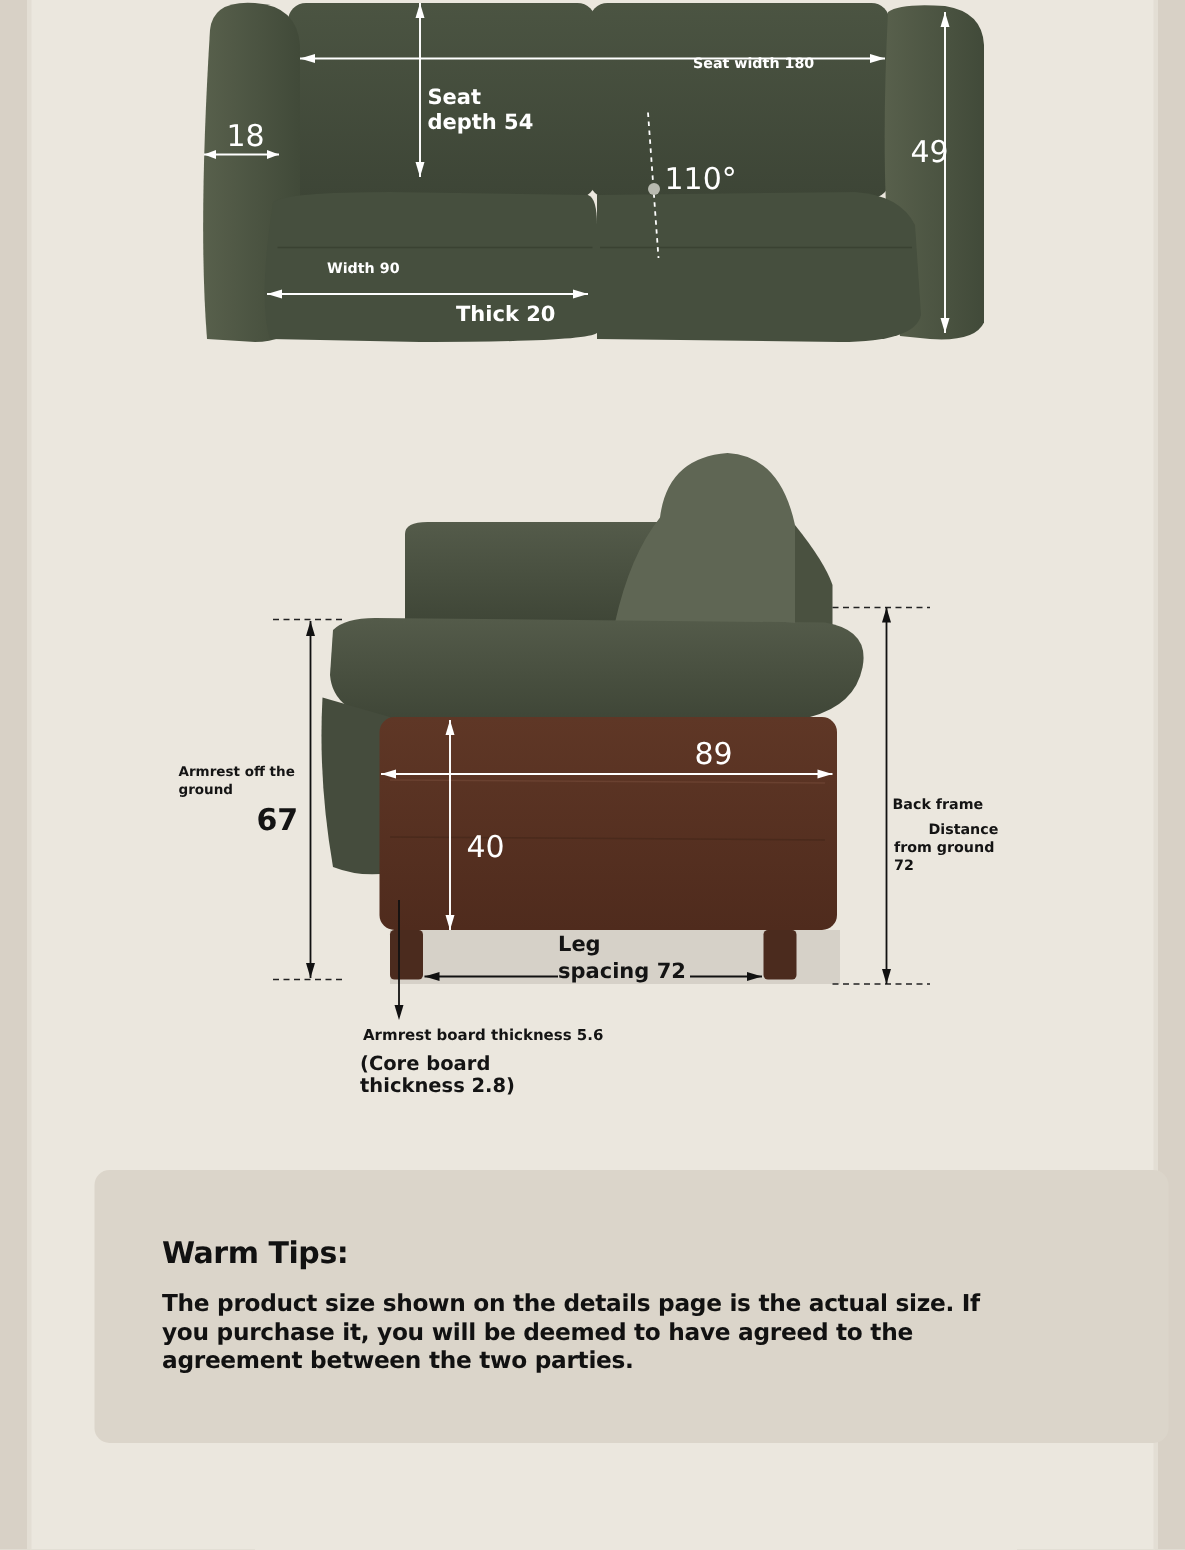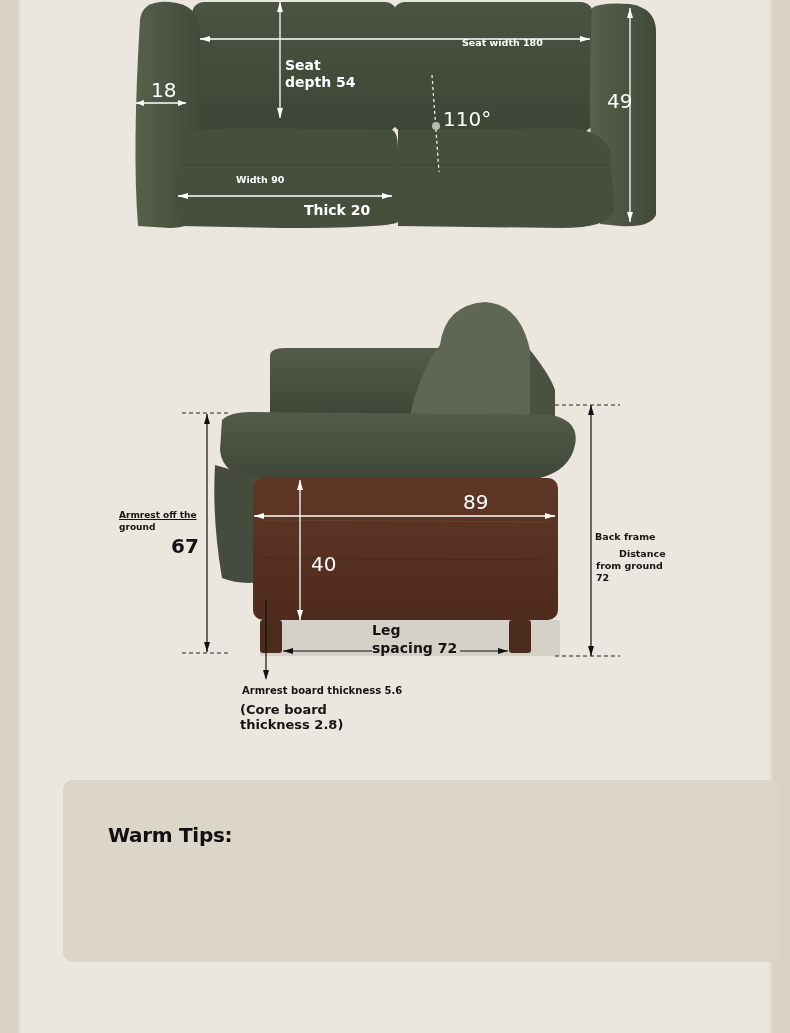--- a/index.html
+++ b/index.html
@@ -67,21 +67,21 @@
     <line x1="48" y1="196" x2="262" y2="196" stroke="#fff" stroke-width="1.3"></line>
     <polygon points="48,196 58,193 58,199" fill="#fff"></polygon>
     <polygon points="262,196 252,193 252,199" fill="#fff"></polygon>
   </svg>
   <span class="wlbl" style="left:332px;top:37px;font-size:9.5px;font-weight:bold;">Seat width 180</span>
   <span class="wlbl" style="left:155px;top:57px;font-size:14px;font-weight:bold;">Seat</span>
   <span class="wlbl" style="left:155px;top:74px;font-size:14px;font-weight:bold;">depth 54</span>
   <span class="wlbl" style="left:21px;top:78px;font-size:20px;">18</span>
   <span class="wlbl" style="left:477px;top:89px;font-size:20px;">49</span>
   <span class="wlbl" style="left:313px;top:107px;font-size:20px;">110°</span>
-  <span class="wlbl" style="left:106px;top:174px;font-size:9.5px;font-weight:bold;">Width 90</span>
+  <span class="wlbl" style="left:88px;top:174px;font-size:9.5px;font-weight:bold;">Width 90</span>
   <span class="wlbl" style="left:174px;top:202px;font-size:14px;font-weight:bold;">Thick 20</span>
 </div>
 
 <div style="position:absolute;left:110px;top:290px;width:570px;height:450px;">
   <svg width="570" height="450" viewBox="0 0 570 450">
     <defs>
       <linearGradient id="wood" x1="0" y1="0" x2="0" y2="1">
         <stop offset="0" stop-color="#5f3726"></stop>
           <stop offset="1" stop-color="#4f2b1d"></stop>
       </linearGradient>
@@ -130,31 +130,32 @@
     <polygon points="190,330 187,320 193,320" fill="#fff"></polygon>
 
     <line x1="173" y1="361" x2="262" y2="361" stroke="#111" stroke-width="1.2"></line>
     <polygon points="173,361 183,358 183,364" fill="#111"></polygon>
     <line x1="350" y1="361" x2="398" y2="361" stroke="#111" stroke-width="1.2"></line>
     <polygon points="398,361 388,358 388,364" fill="#111"></polygon>
 
     <line x1="156" y1="310" x2="156" y2="388" stroke="#111" stroke-width="1.2"></line>
     <polygon points="156,390 153,380 159,380" fill="#111"></polygon>
   </svg>
-  <span class="lbl" style="left:9px;top:220px;font-size:9px;text-decoration:underline;">Armrest off the</span>
+  <span class="lbl" style="left:9px;top:220px;font-size:9px;">Armrest off the</span>
   <span class="lbl" style="left:9px;top:232px;font-size:9px;">ground</span>
   <span class="lbl" style="left:61px;top:244px;font-size:20px;font-weight:bold;">67</span>
   <span class="wlbl" style="left:353px;top:200px;font-size:20px;">89</span>
   <span class="wlbl" style="left:201px;top:262px;font-size:20px;">40</span>
   <span class="lbl" style="left:262px;top:332px;font-size:14px;">Leg</span>
   <span class="lbl" style="left:262px;top:350px;font-size:14px;">spacing 72</span>
   <span class="lbl" style="left:485px;top:241px;font-size:9.5px;">Back frame</span>
   <span class="lbl" style="left:509px;top:258px;font-size:9.5px;">Distance</span>
   <span class="lbl" style="left:486px;top:270px;font-size:9.5px;">from ground</span>
   <span class="lbl" style="left:486px;top:282px;font-size:9.5px;">72</span>
   <span class="lbl" style="left:132px;top:395px;font-size:10px;">Armrest board thickness 5.6</span>
   <span class="lbl" style="left:130px;top:412px;font-size:13px;">(Core board</span>
   <span class="lbl" style="left:130px;top:427px;font-size:13px;">thickness 2.8)</span>
 </div>
 
 <div class="tips">
   <div class="tips-title">Warm Tips:</div>
+  <div class="tips-body">The product size shown on the details page is the actual size. If you purchase it, you will be deemed to have agreed to the agreement between the two parties.</div>
 </div>
 
 </body></html>

